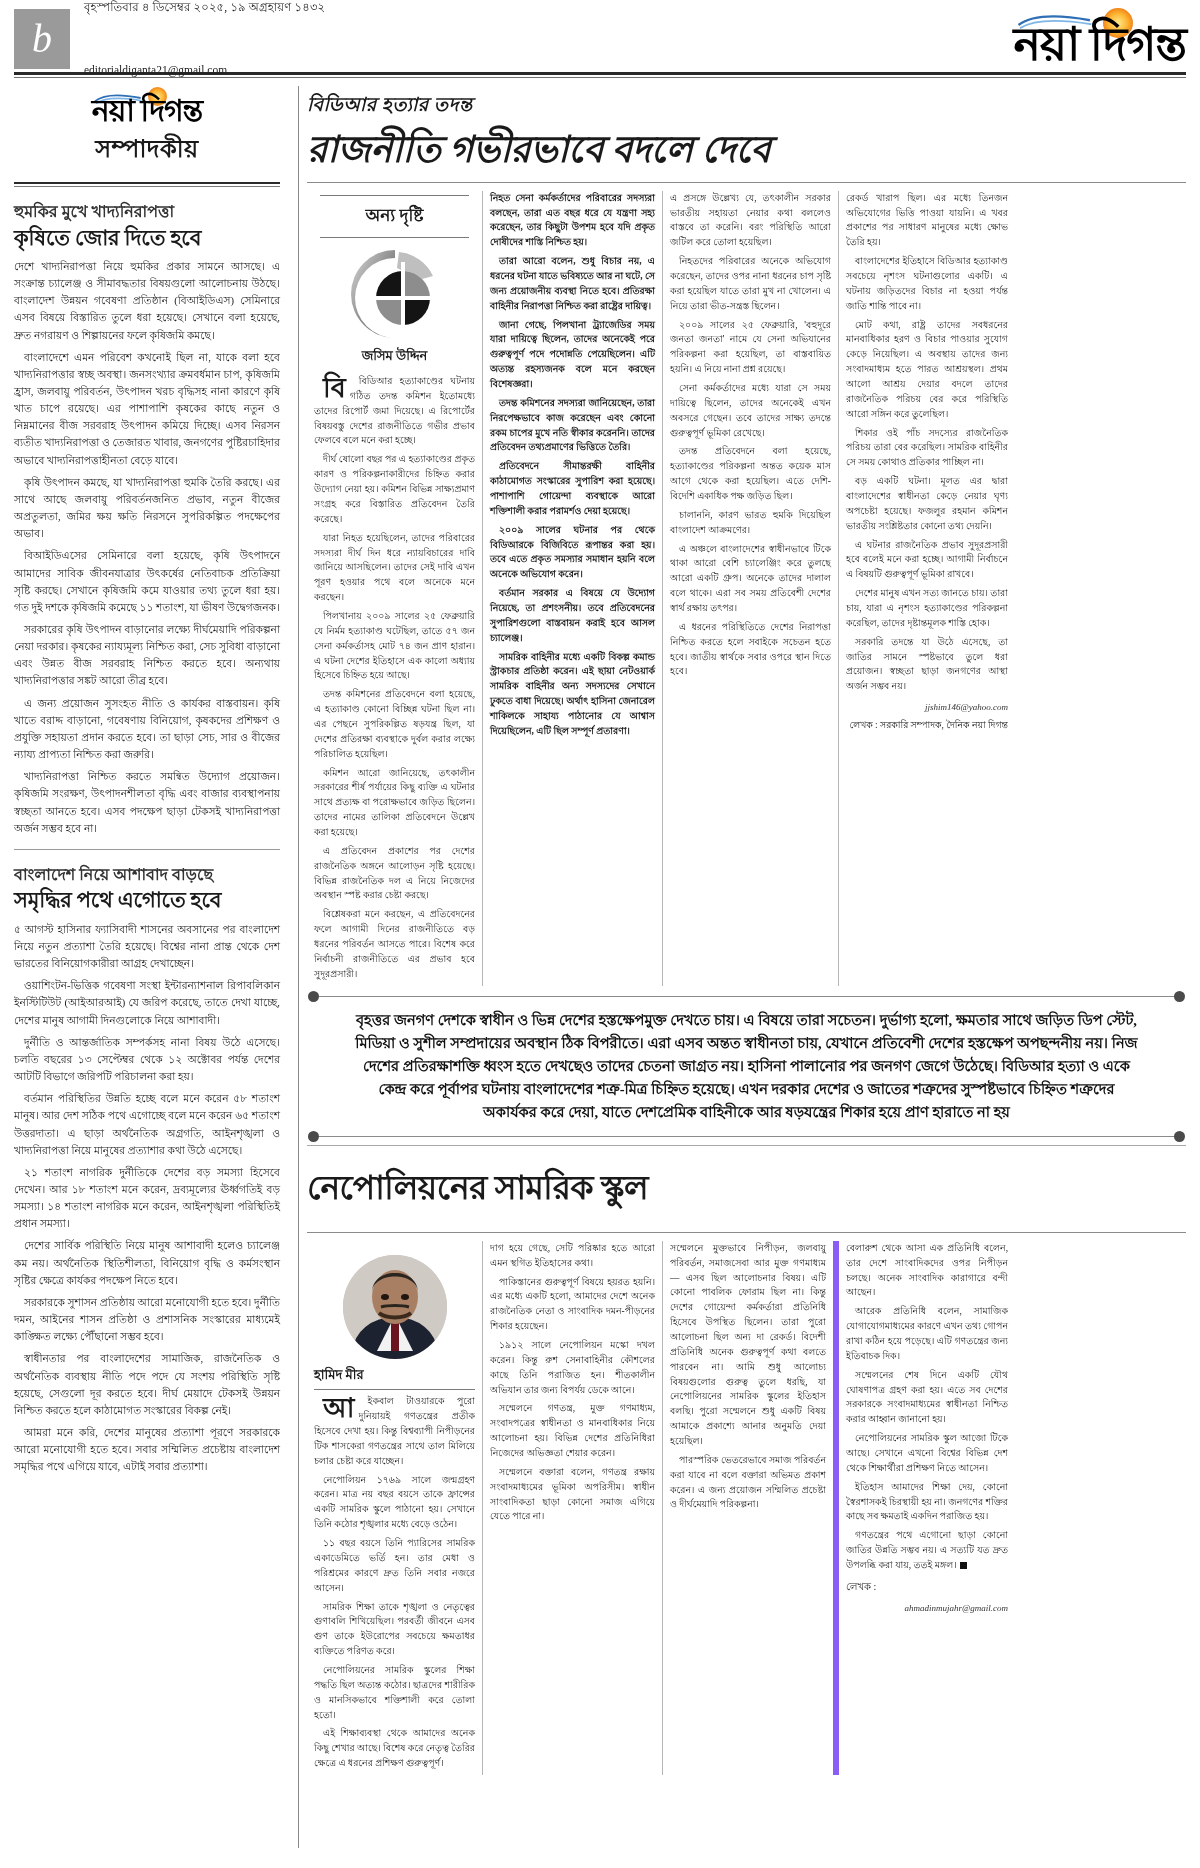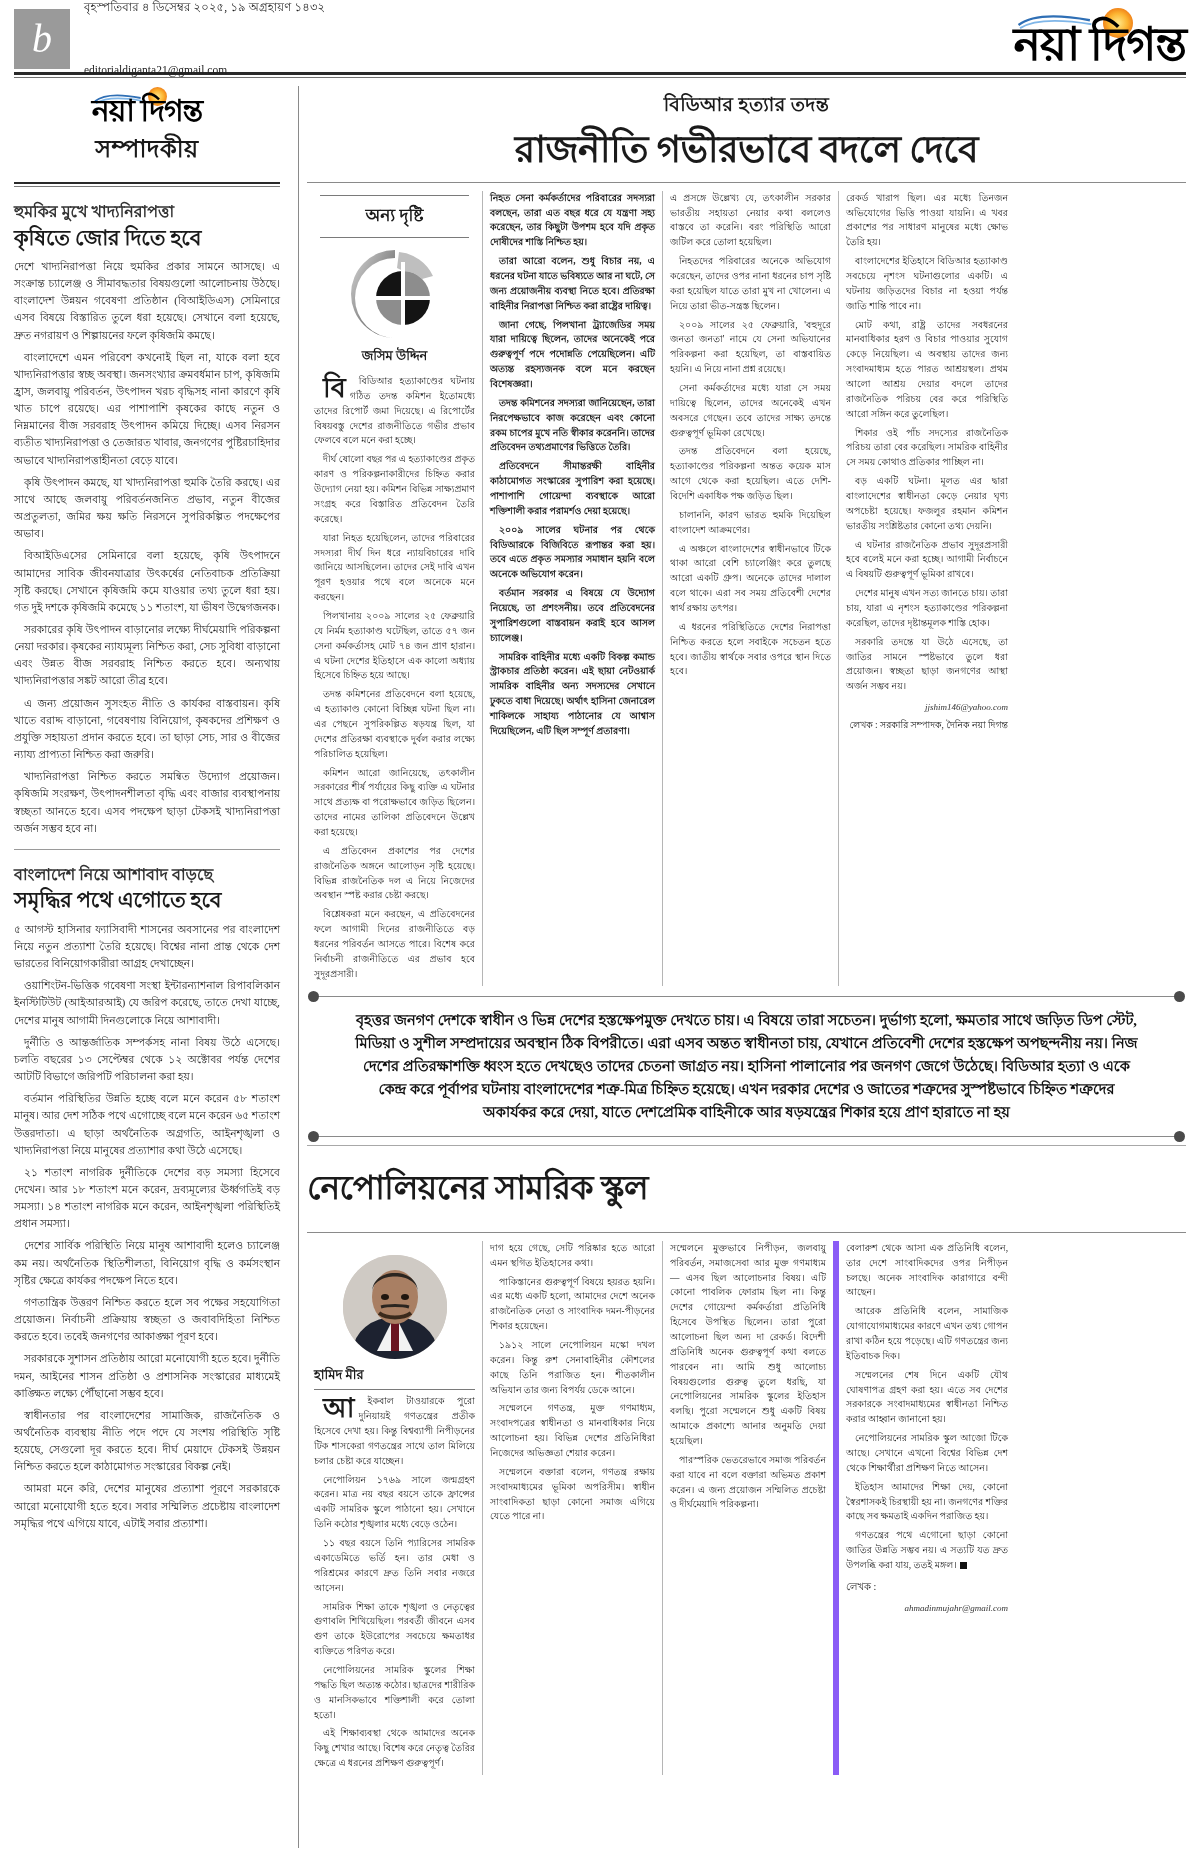--- a/index.html
+++ b/index.html
@@ -112,21 +112,21 @@
     font-size:10.6px; line-height:1.62;
     text-align:justify;
     color:#1d1d1d;
     hyphens:auto;
   }
   .ed-body p { margin:0 0 5px 0; text-indent:10px; }
   .ed-body p:first-child { text-indent:0; }
   .ed-sep { height:1px; background:#9a9a9a; margin:12px 0 0 0; }
 
   
-  .story-head { text-align:center; padding:4px 0 0 0; }
+  .story-head { text-align:left; padding:4px 0 0 0;font-style:italic; }
   .story-kicker {
     font-size:19px; font-weight:bold; letter-spacing:.4px;
     margin-bottom:6px;
   }
   .story-title {
     font-size:37px; font-weight:bold; line-height:1.18;
     letter-spacing:-.5px;
   }
   .story-rule { height:1px; background:#8a8a8a; margin:10px 0 8px 0; }
 
@@ -268,21 +268,20 @@
     <div class="ed-article">
       <div class="ed-kicker">বাংলাদেশ নিয়ে আশাবাদ বাড়ছে</div>
       <div class="ed-title">সমৃদ্ধির পথে এগোতে হবে</div>
       <div class="ed-body">
         <p>৫ আগস্ট হাসিনার ফ্যাসিবাদী শাসনের অবসানের পর বাংলাদেশ নিয়ে নতুন প্রত্যাশা তৈরি হয়েছে। বিশ্বের নানা প্রান্ত থেকে দেশ ভারতের বিনিয়োগকারীরা আগ্রহ দেখাচ্ছেন।</p>
         <p>ওয়াশিংটন-ভিত্তিক গবেষণা সংস্থা ইন্টারন্যাশনাল রিপাবলিকান ইনস্টিটিউট (আইআরআই) যে জরিপ করেছে, তাতে দেখা যাচ্ছে, দেশের মানুষ আগামী দিনগুলোকে নিয়ে আশাবাদী।</p>
         <p>দুর্নীতি ও আন্তর্জাতিক সম্পর্কসহ নানা বিষয় উঠে এসেছে। চলতি বছরের ১৩ সেপ্টেম্বর থেকে ১২ অক্টোবর পর্যন্ত দেশের আটটি বিভাগে জরিপটি পরিচালনা করা হয়।</p>
         <p>বর্তমান পরিস্থিতির উন্নতি হচ্ছে বলে মনে করেন ৫৮ শতাংশ মানুষ। আর দেশ সঠিক পথে এগোচ্ছে বলে মনে করেন ৬৫ শতাংশ উত্তরদাতা। এ ছাড়া অর্থনৈতিক অগ্রগতি, আইনশৃঙ্খলা ও খাদ্যনিরাপত্তা নিয়ে মানুষের প্রত্যাশার কথা উঠে এসেছে।</p>
         <p>২১ শতাংশ নাগরিক দুর্নীতিকে দেশের বড় সমস্যা হিসেবে দেখেন। আর ১৮ শতাংশ মনে করেন, দ্রব্যমূল্যের ঊর্ধ্বগতিই বড় সমস্যা। ১৪ শতাংশ নাগরিক মনে করেন, আইনশৃঙ্খলা পরিস্থিতিই প্রধান সমস্যা।</p>
         <p>দেশের সার্বিক পরিস্থিতি নিয়ে মানুষ আশাবাদী হলেও চ্যালেঞ্জ কম নয়। অর্থনৈতিক স্থিতিশীলতা, বিনিয়োগ বৃদ্ধি ও কর্মসংস্থান সৃষ্টির ক্ষেত্রে কার্যকর পদক্ষেপ নিতে হবে।</p>
-        <p>গণতান্ত্রিক উত্তরণ নিশ্চিত করতে হলে সব পক্ষের সহযোগিতা প্রয়োজন। নির্বাচনী প্রক্রিয়ায় স্বচ্ছতা ও জবাবদিহিতা নিশ্চিত করতে হবে। তবেই জনগণের আকাঙ্ক্ষা পূরণ হবে।</p>
         <p>সরকারকে সুশাসন প্রতিষ্ঠায় আরো মনোযোগী হতে হবে। দুর্নীতি দমন, আইনের শাসন প্রতিষ্ঠা ও প্রশাসনিক সংস্কারের মাধ্যমেই কাঙ্ক্ষিত লক্ষ্যে পৌঁছানো সম্ভব হবে।</p>
         <p>স্বাধীনতার পর বাংলাদেশের সামাজিক, রাজনৈতিক ও অর্থনৈতিক ব্যবস্থায় নীতি পদে পদে যে সংশয় পরিস্থিতি সৃষ্টি হয়েছে, সেগুলো দূর করতে হবে। দীর্ঘ মেয়াদে টেকসই উন্নয়ন নিশ্চিত করতে হলে কাঠামোগত সংস্কারের বিকল্প নেই।</p>
         <p>আমরা মনে করি, দেশের মানুষের প্রত্যাশা পূরণে সরকারকে আরো মনোযোগী হতে হবে। সবার সম্মিলিত প্রচেষ্টায় বাংলাদেশ সমৃদ্ধির পথে এগিয়ে যাবে, এটাই সবার প্রত্যাশা।</p>
       </div>
     </div>
   </div>
 
   <div class="vdiv"></div>
 
   <div class="col-main">

